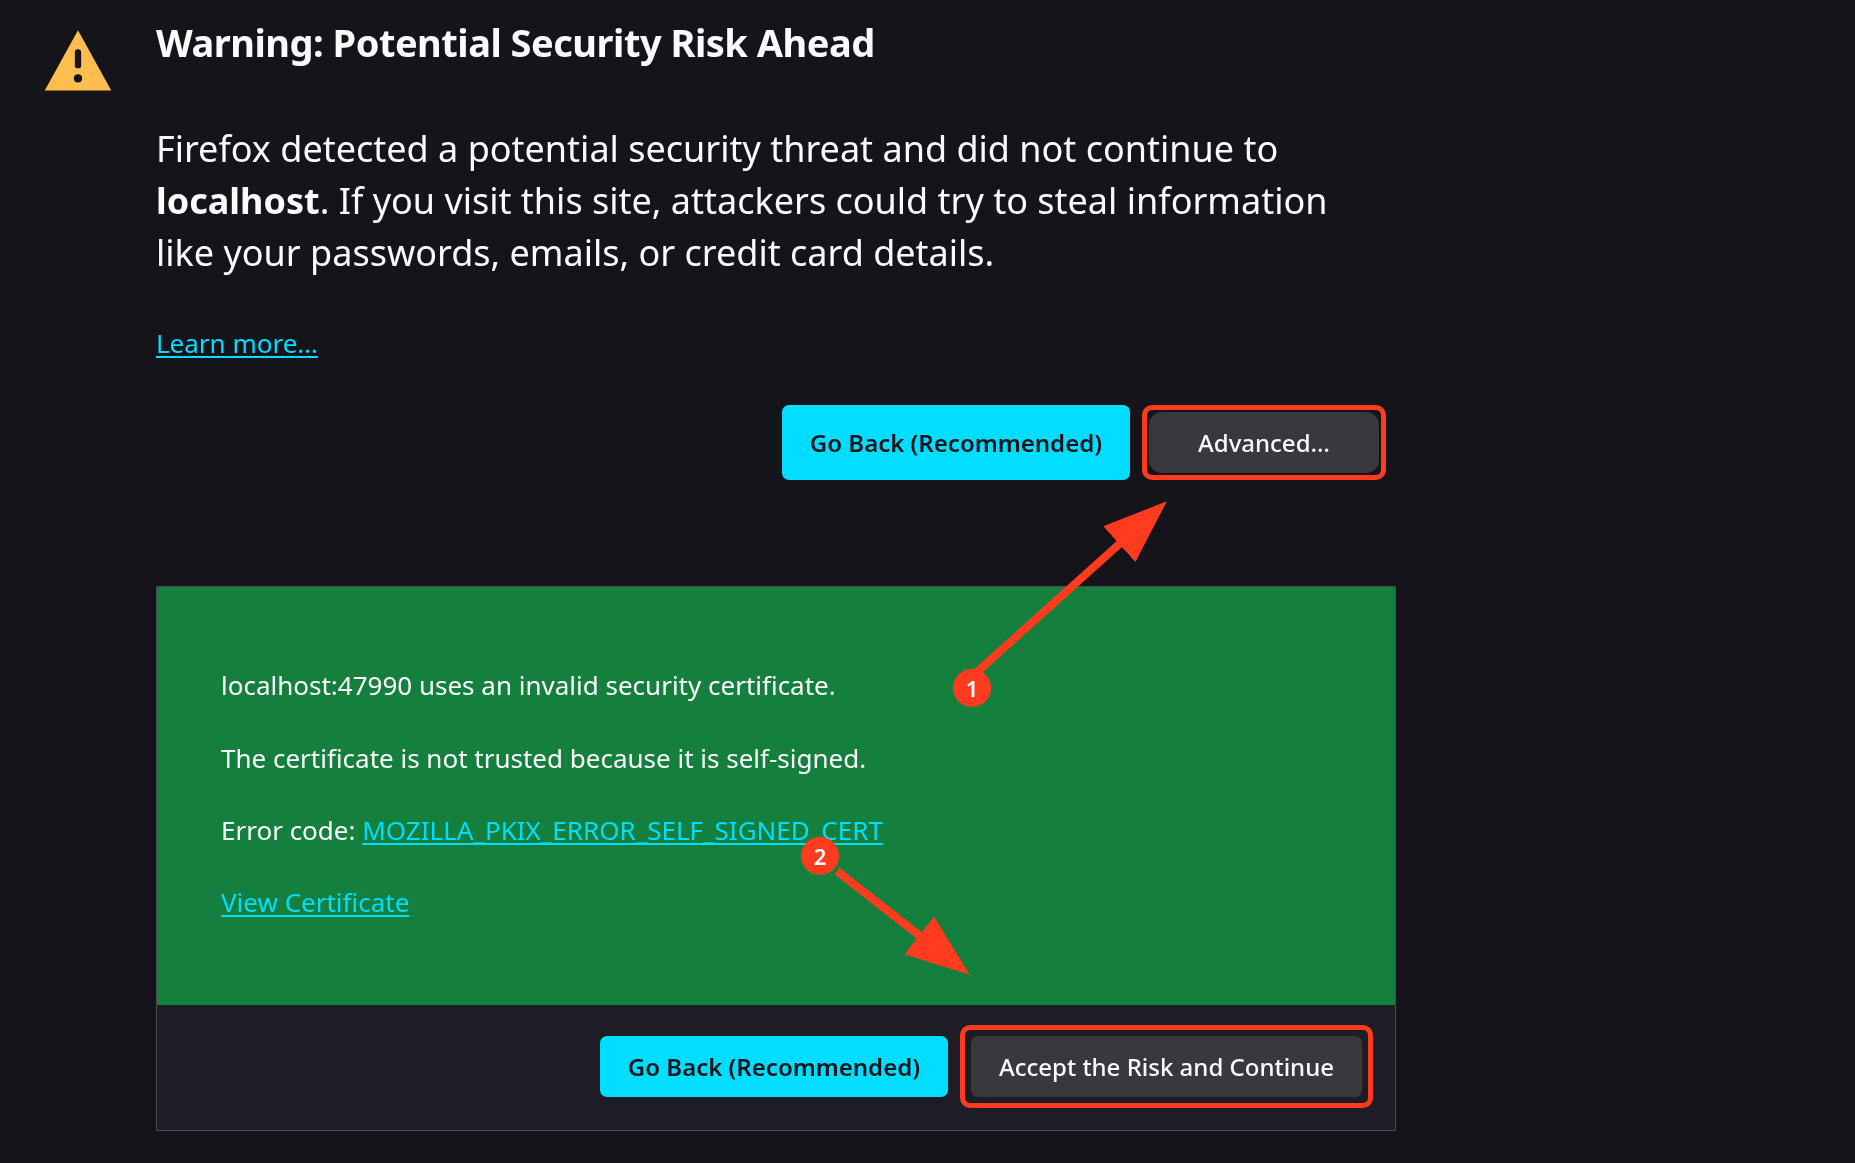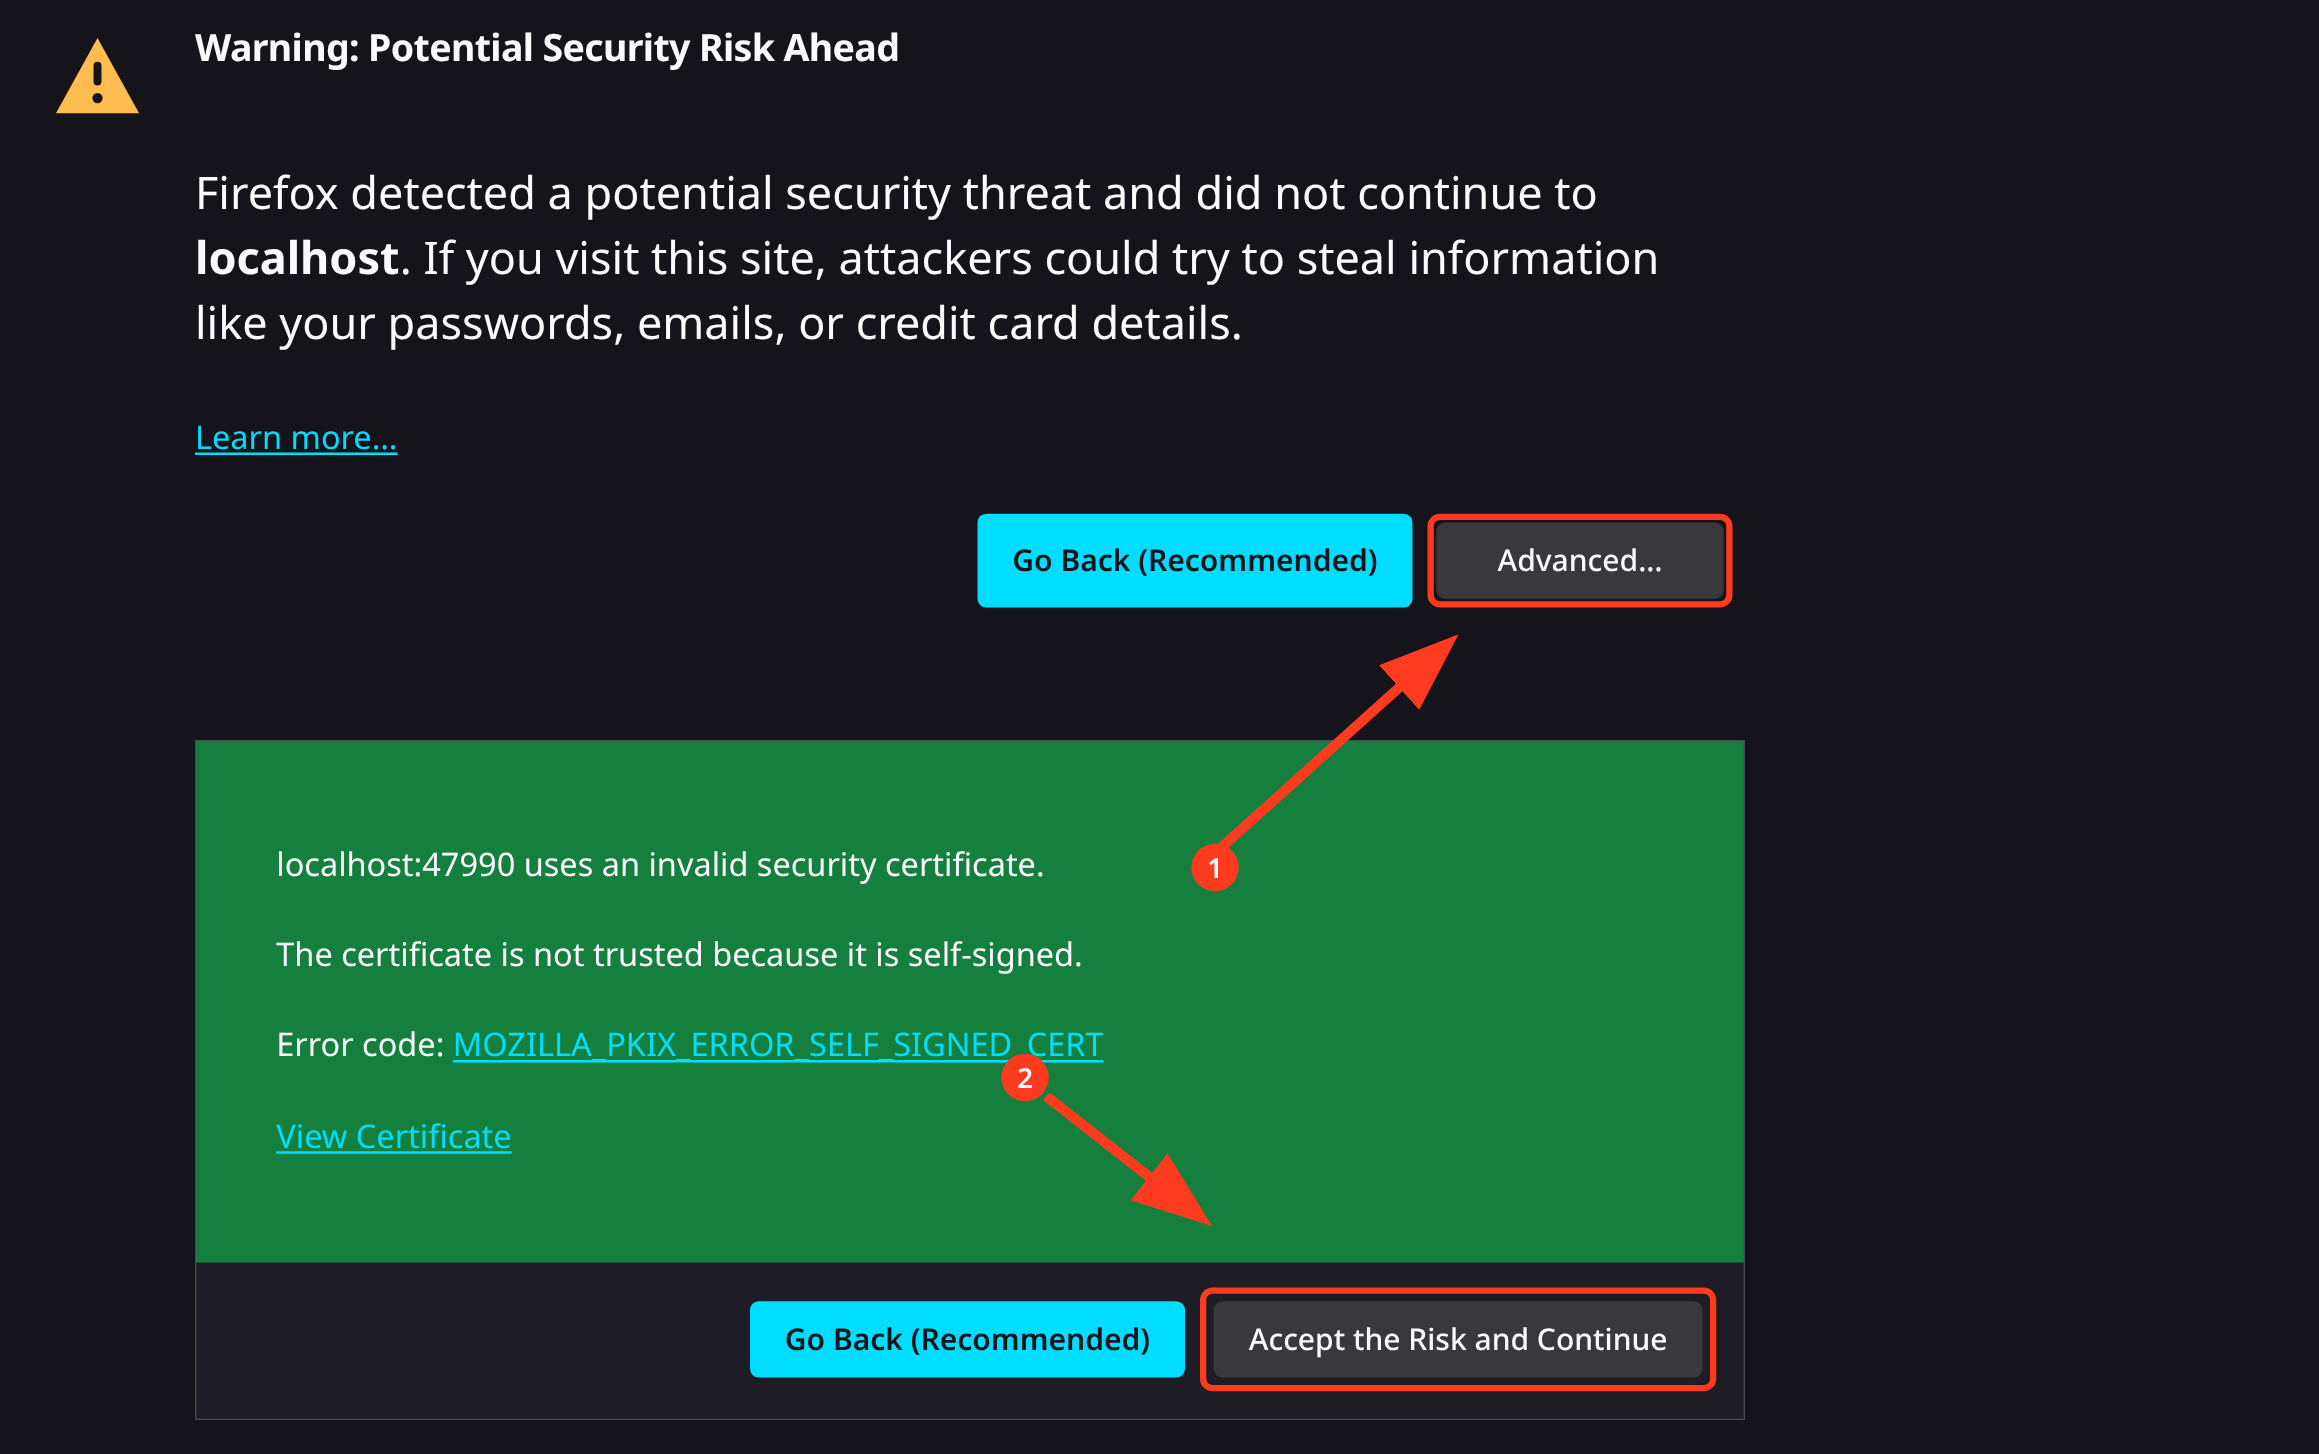--- a/index.html
+++ b/index.html
@@ -24,25 +24,25 @@
     .warning-icon svg {
       width: 76px;
       height: 76px;
       display: block;
     }
     .content-col {
       flex: 1;
       max-width: 1240px;
     }
     h1.page-title {
-      font-size: 30px;
+      font-size: 38px;
       font-weight: 700;
       letter-spacing: -0.5px;
       margin-top: -4px;
-      margin-bottom: 72px;
+      margin-bottom: 57px;
       line-height: 1.2;
     }
     .description {
       font-size: 36px;
       line-height: 1.45;
       color: #fbfbfe;
       margin-bottom: 46px;
       max-width: 1210px;
     }
     .description strong {
@@ -158,21 +158,21 @@
       <span>Firefox detected a potential security threat and did not continue to </span><strong>localhost</strong><span>. If you visit this site, attackers could try to steal information like your passwords, emails, or credit card details.</span>
     </p>
 
     <div class="learn-more-row">
       <a href="#" class="link">Learn more…</a>
     </div>
 
     <div class="button-row">
       <button class="btn-primary">Go Back (Recommended)</button>
       <span class="highlight-1">
-        <button class="btn-secondary" style="min-width:230px;">Advanced…</button>
+        <button class="btn-secondary" style="min-width:230px;border-radius:13px;">Advanced…</button>
       </span>
     </div>
 
     <div class="advanced-panel">
       <div class="advanced-inner">
         <p>localhost:47990 uses an invalid security certificate.</p>
         <p>The certificate is not trusted because it is self-signed.</p>
         <p class="error-code-line">
           <span>Error code: </span><a href="#" class="link">MOZILLA_PKIX_ERROR_SELF_SIGNED_CERT</a>
         </p>

